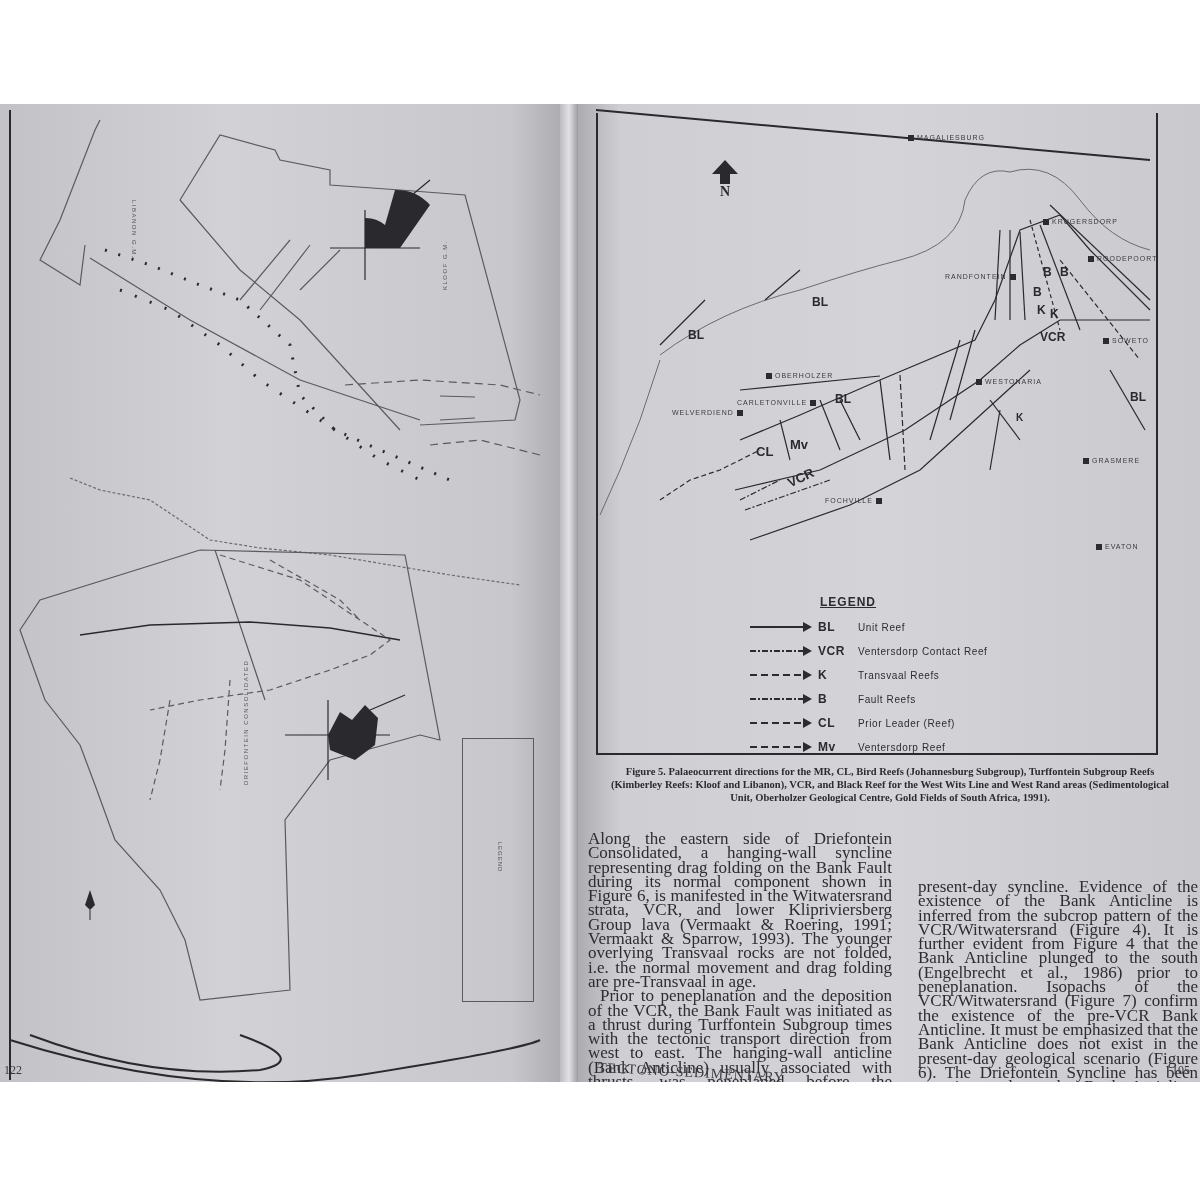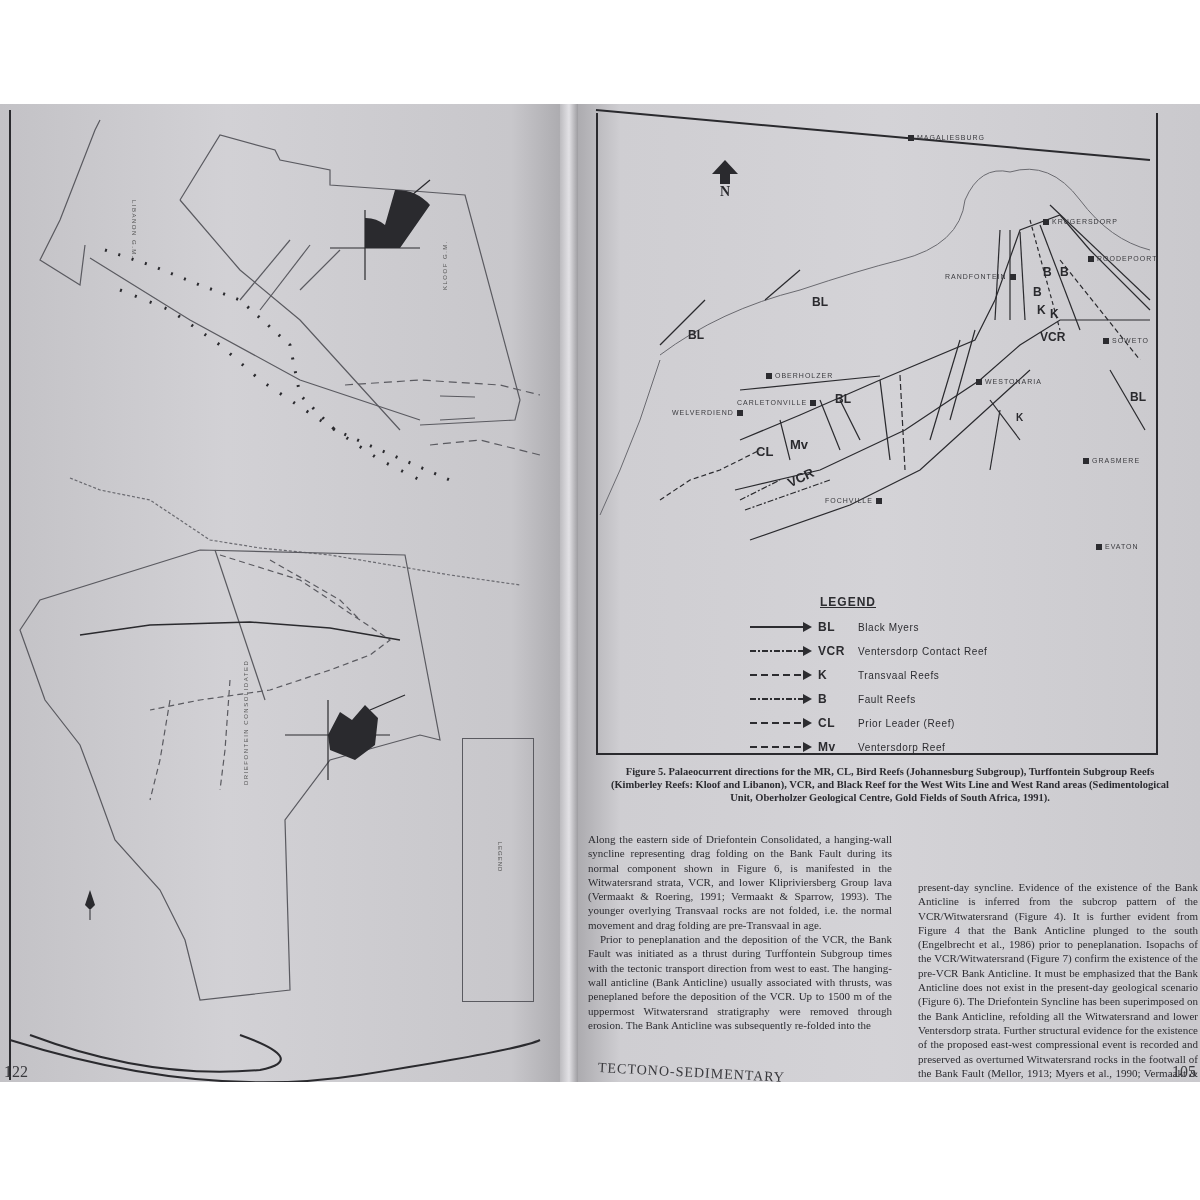--- a/index.html
+++ b/index.html
@@ -4,26 +4,26 @@
 <style>
   html,body{margin:0;padding:0;}
   body{width:1200px;height:1200px;background:#ffffff;position:relative;overflow:hidden;font-family:"Liberation Serif",serif;}
   .page-left{position:absolute;left:0;top:104px;width:568px;height:1096px;background:linear-gradient(90deg,#c3c2c6 0%,#d2d1d5 40%,#c8c7cb 90%,#a9a8ac 100%);}
   .page-right{position:absolute;left:570px;top:104px;width:630px;height:1096px;background:linear-gradient(90deg,#a6a5a9 0%,#cfced2 8%,#d4d3d7 50%,#cac9cd 100%);}
   .gutter{position:absolute;left:560px;top:104px;width:18px;height:1096px;background:linear-gradient(90deg,#bdbcc0,#e2e1e5,#9d9ca0);}
   .bottom-strip{position:absolute;left:0;top:1082px;width:1200px;height:118px;background:#ffffff;}
   svg{position:absolute;left:0;top:0;}
   .fig-frame{position:absolute;left:596px;top:113px;width:558px;height:640px;border:2px solid #2a2a2e;border-top:none;}
   .caption{position:absolute;left:600px;top:765px;width:580px;font-size:10.5px;line-height:13px;font-weight:bold;text-align:center;color:#2b2b30;}
-  .col{position:absolute;top:832px;font-size:11px;line-height:14.3px;color:#2c2c31;text-align:justify;}
+  .col{position:absolute;top:832px;font-size:17px;line-height:14.3px;color:#2c2c31;text-align:justify;}
   .col p{margin:0;}
   .col .indent{text-indent:12px;}
   .col-1{left:588px;width:304px;}
   .col-2{left:918px;width:280px;margin-top:48px;}
-  .pgnum{position:absolute;font-size:16px;color:#3a3a3e;}
+  .pgnum{position:absolute;font-size:12px;color:#3a3a3e;}
   .running{position:absolute;left:598px;top:1060px;font-size:14px;color:#3a3a3e;letter-spacing:1px;transform:rotate(3deg);transform-origin:left;}
   .legend{position:absolute;left:750px;top:595px;width:250px;font-family:"Liberation Sans",sans-serif;color:#2c2c30;}
   .legend-title{font-size:12px;font-weight:bold;text-decoration:underline;margin-left:70px;margin-bottom:6px;letter-spacing:1px;}
   .legend-row{display:flex;align-items:center;height:24px;font-size:10px;letter-spacing:0.6px;}
   .legend-line{width:60px;height:2px;position:relative;}
   .legend-line::after{content:"";position:absolute;right:-2px;top:-4px;border-left:9px solid #2c2c30;border-top:5px solid transparent;border-bottom:5px solid transparent;}
   .legend-code{width:40px;font-size:12px;font-weight:bold;text-align:left;padding-left:8px;}
   .solid{background:#2c2c30;}
   .dashdot{background:repeating-linear-gradient(90deg,#2c2c30 0 6px,transparent 6px 8px,#2c2c30 8px 10px,transparent 10px 12px);}
   .dashed{background:repeating-linear-gradient(90deg,#2c2c30 0 7px,transparent 7px 11px);}
@@ -179,21 +179,21 @@
 <div class="maplabel" style="left:1033px;top:285px;font-size:12px;">B</div>
 <div class="maplabel" style="left:1037px;top:303px;font-size:12px;">K</div>
 <div class="maplabel" style="left:1050px;top:307px;font-size:12px;">K</div>
 <div class="maplabel" style="left:1016px;top:412px;font-size:10px;">K</div>
 
 <div class="legend">
   <div class="legend-title">LEGEND</div>
   <div class="legend-row">
     <div class="legend-line solid"></div>
     <div class="legend-code">BL</div>
-    <div>Black Myers</div>
+    <div>Unit Reef</div>
   </div>
   <div class="legend-row">
     <div class="legend-line dashdot"></div>
     <div class="legend-code">VCR</div>
     <div>Ventersdorp Contact Reef</div>
   </div>
   <div class="legend-row">
     <div class="legend-line dashed"></div>
     <div class="legend-code">K</div>
     <div>Transvaal Reefs</div>

